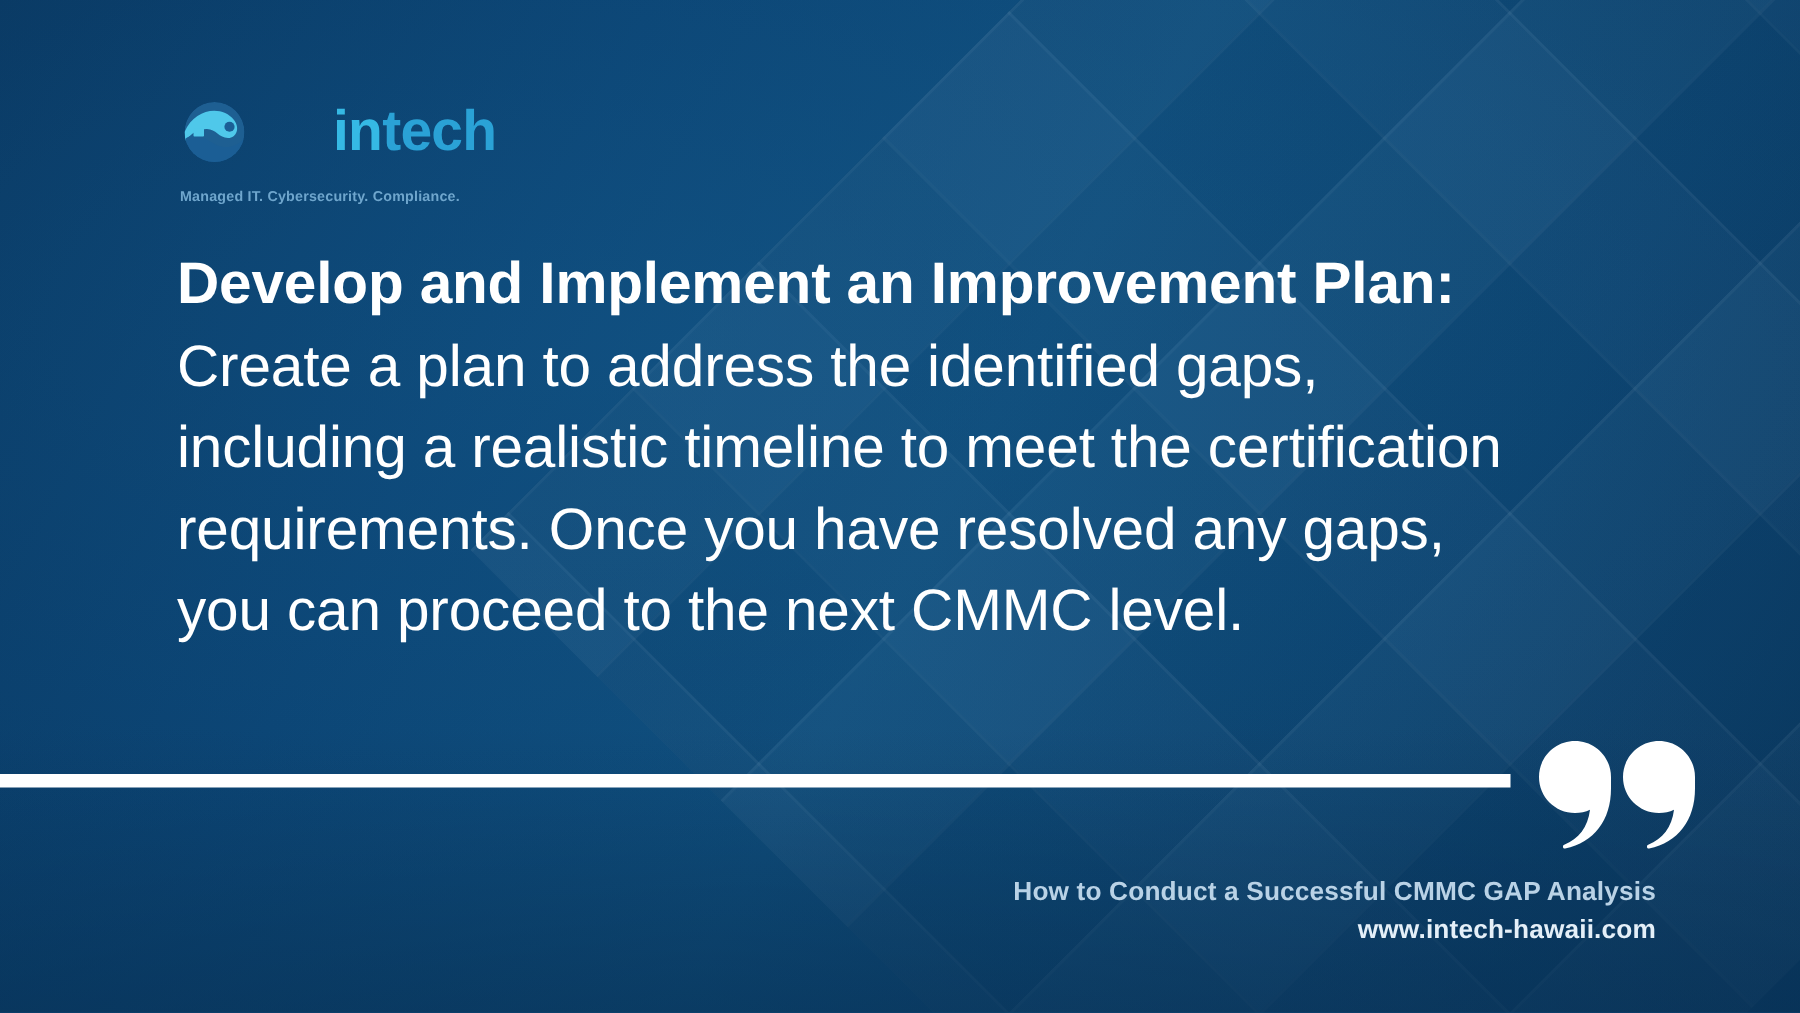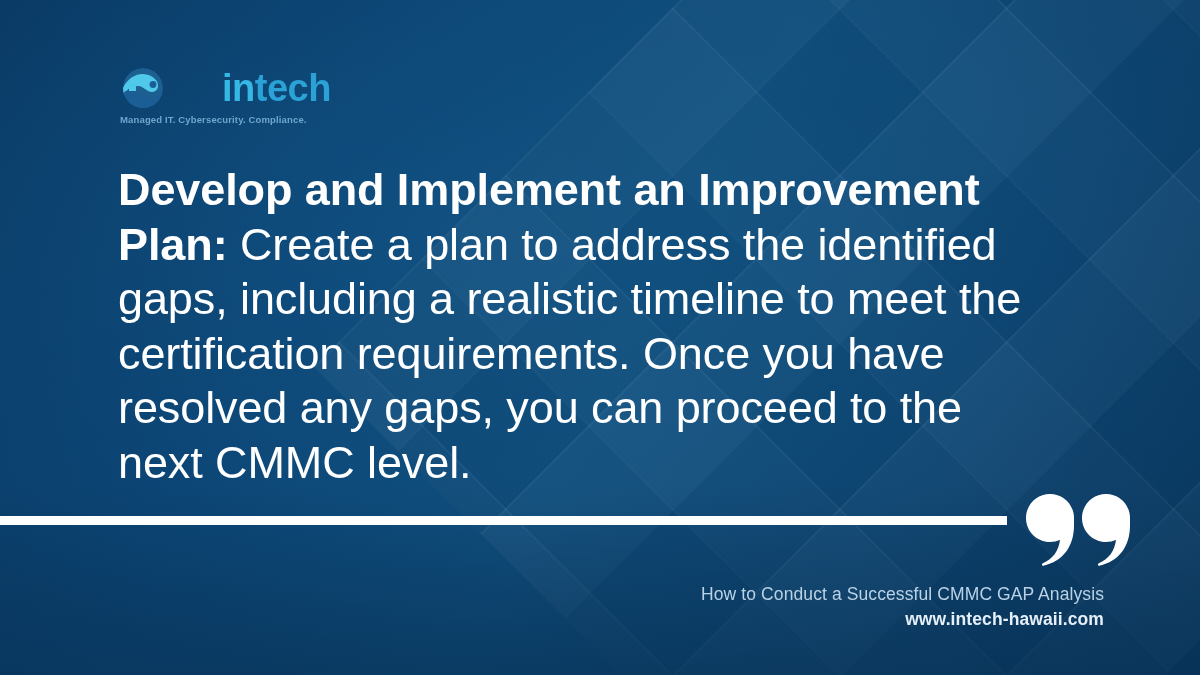--- a/index.html
+++ b/index.html
@@ -95,37 +95,37 @@
   .logo-word {
     font-size: 38px;
     font-weight: 600;
     letter-spacing: -0.5px;
     line-height: 1;
     white-space: nowrap;
   }
   .logo-word .seg-in { color: #35b9e4; margin-left: 48px; }
   .logo-word .seg-tech { color: #2aa2d6; margin-top: 30px; }
   .logo-tagline {
-    margin-top: 2px;
+    margin-top: 14px;
     margin-left: 2px;
     font-size: 9.5px;
     font-weight: 600;
     letter-spacing: 0.15px;
     color: #6fa6cd;
     white-space: nowrap;
   }
 
   
   .body-copy {
     position: absolute;
     left: 118px;
     top: 163px;
     width: 910px;
     color: #ffffff;
-    font-size: 45px;
+    font-size: 39px;
     line-height: 54.5px;
     font-weight: 400;
     letter-spacing: -0.1px;
   }
   .body-copy .lead {
     font-weight: 700;
   }
 
   
   .divider {
@@ -148,21 +148,21 @@
 
   
   .footer {
     position: absolute;
     right: 96px;
     top: 582px;
     text-align: right;
   }
   .footer-title {
     font-size: 17.5px;
-    font-weight: 400;
+    font-weight: 700;
     color: #b9d2e6;
     line-height: 24px;
     letter-spacing: 0.1px;
     white-space: nowrap;
   }
   .footer-url {
     font-size: 17.5px;
     font-weight: 700;
     color: #e4eff8;
     line-height: 26px;

